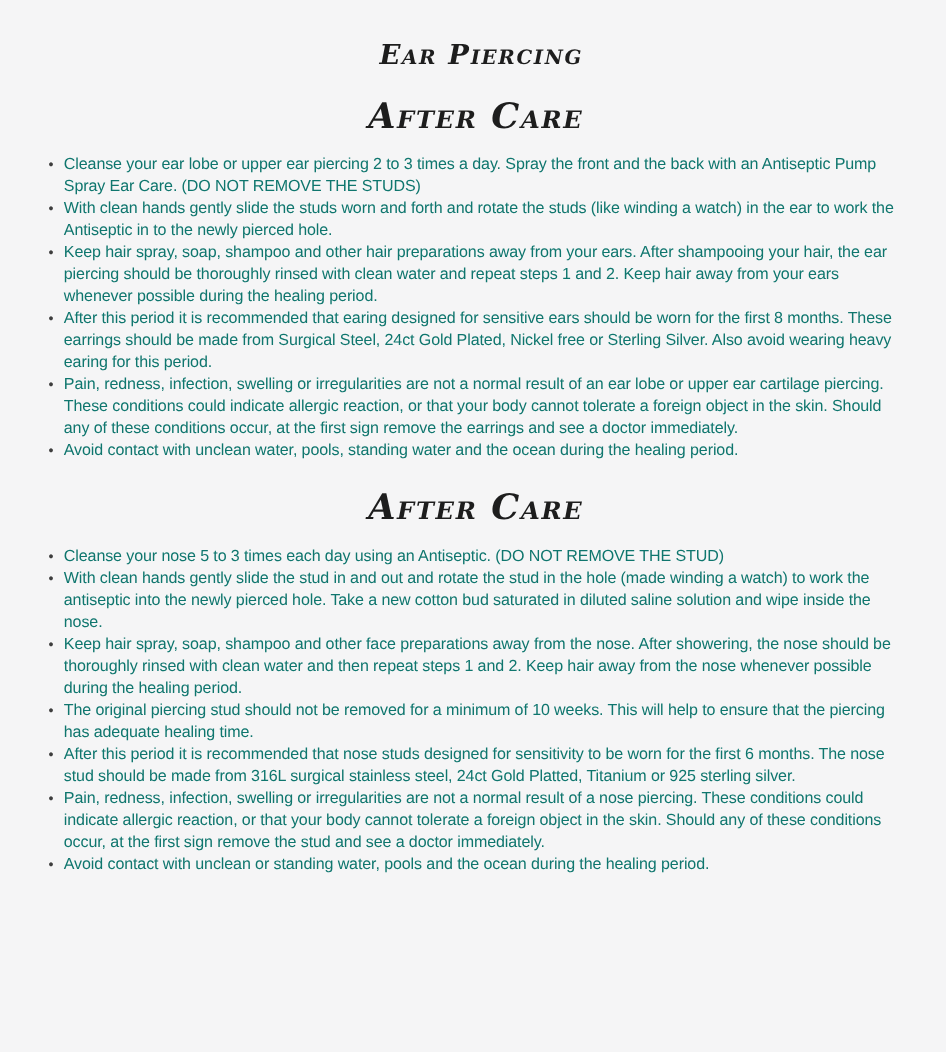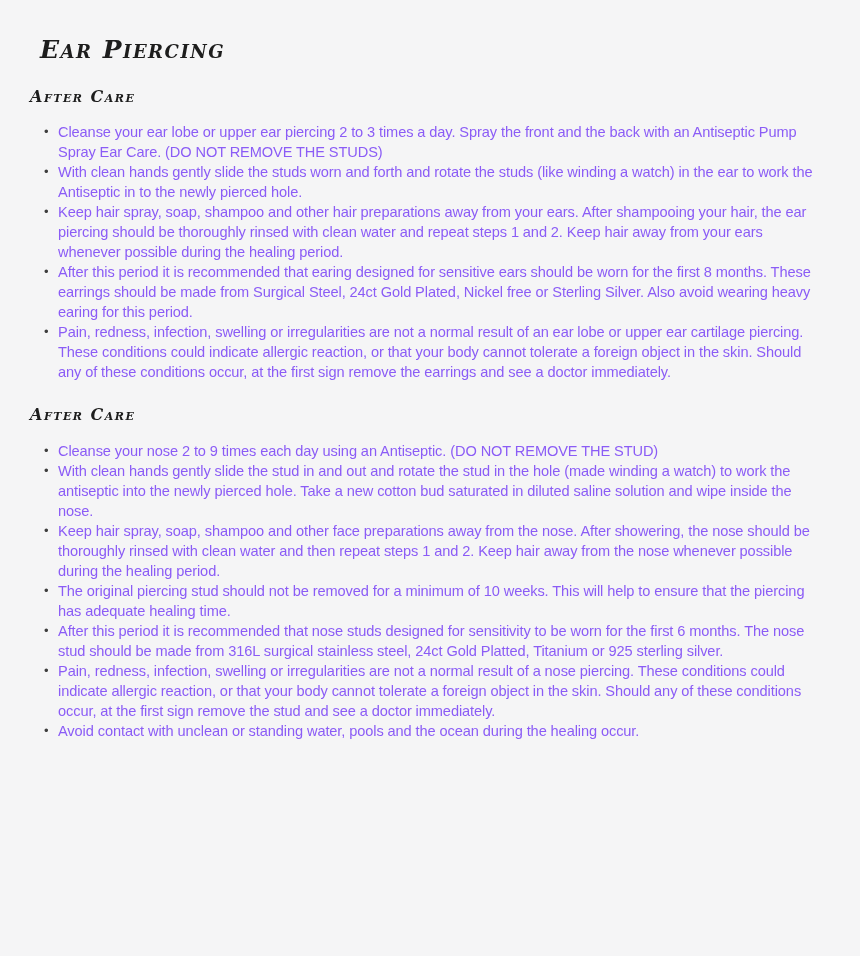--- a/index.html
+++ b/index.html
@@ -18,42 +18,43 @@
     padding: 0 25px 0 30px;
   }
   .script-title {
     font-family: "DejaVu Serif", serif;
     font-style: italic;
     font-variant: small-caps;
     font-weight: 600;
     color: #1d1d1d;
     letter-spacing: 1.5px;
     line-height: 1.1;
+    text-align: center;
   }
   h1.script-title {
     font-size: 25px;
     margin: 0 0 0 10px;
     padding-top: 36px;
   }
   h2.script-title {
-    font-size: 16px;
+    font-size: 32px;
     margin: 0;
     padding-top: 24px;
   }
   section[data-name="section-nose-piercing"] h1.script-title {
     padding-top: 41px;
   }
   ul.aftercare-list {
     list-style: none;
     margin: 0;
     padding: 17px 0 0 14px;
     font-size: 14.6px;
     line-height: 20px;
     letter-spacing: -0.1px;
-    color: #8b5cf6;
+    color: #0f766e;
   }
   ul.aftercare-list li {
     position: relative;
     padding-left: 14px;
     margin: 0;
     max-width: 780px;
   }
   ul.aftercare-list li::before {
     content: "\2022";
     position: absolute;
@@ -70,29 +71,30 @@
 
   <section data-name="section-ear-piercing">
     <h1 class="script-title" data-name="page-title">Ear Piercing</h1>
     <h2 class="script-title" data-name="section-subtitle">After Care</h2>
     <ul class="aftercare-list" data-name="ear-aftercare-list">
       <li data-name="list-item">Cleanse your ear lobe or upper ear piercing 2 to 3 times a day. Spray the front and the back with an Antiseptic Pump Spray Ear Care. (DO NOT REMOVE THE STUDS)</li>
       <li data-name="list-item">With clean hands gently slide the studs worn and forth and rotate the studs (like winding a watch) in the ear to work the Antiseptic in to the newly pierced hole.</li>
       <li data-name="list-item">Keep hair spray, soap, shampoo and other hair preparations away from your ears. After shampooing your hair, the ear piercing should be thoroughly rinsed with clean water and repeat steps 1 and 2. Keep hair away from your ears whenever possible during the healing period.</li>
       <li data-name="list-item">After this period it is recommended that earing designed for sensitive ears should be worn for the first 8 months. These earrings should be made from Surgical Steel, 24ct Gold Plated, Nickel free or Sterling Silver. Also avoid wearing heavy earing for this period.</li>
       <li data-name="list-item">Pain, redness, infection, swelling or irregularities are not a normal result of an ear lobe or upper ear cartilage piercing. These conditions could indicate allergic reaction, or that your body cannot tolerate a foreign object in the skin. Should any of these conditions occur, at the first sign remove the earrings and see a doctor immediately.</li>
+      <li data-name="list-item">Avoid contact with unclean water, pools, standing water and the ocean during the healing period.</li>
     </ul>
   </section>
 
   <section data-name="section-nose-piercing">
     <h2 class="script-title" data-name="section-subtitle">After Care</h2>
     <ul class="aftercare-list" data-name="nose-aftercare-list">
-      <li data-name="list-item">Cleanse your nose 2 to 9 times each day using an Antiseptic. (DO NOT REMOVE THE STUD)</li>
+      <li data-name="list-item">Cleanse your nose 5 to 3 times each day using an Antiseptic. (DO NOT REMOVE THE STUD)</li>
       <li data-name="list-item">With clean hands gently slide the stud in and out and rotate the stud in the hole (made winding a watch) to work the antiseptic into the newly pierced hole. Take a new cotton bud saturated in diluted saline solution and wipe inside the nose.</li>
       <li data-name="list-item">Keep hair spray, soap, shampoo and other face preparations away from the nose. After showering, the nose should be thoroughly rinsed with clean water and then repeat steps 1 and 2. Keep hair away from the nose whenever possible during the healing period.</li>
       <li data-name="list-item">The original piercing stud should not be removed for a minimum of 10 weeks. This will help to ensure that the piercing has adequate healing time.</li>
       <li data-name="list-item">After this period it is recommended that nose studs designed for sensitivity to be worn for the first 6 months. The nose stud should be made from 316L surgical stainless steel, 24ct Gold Platted, Titanium or 925 sterling silver.</li>
       <li data-name="list-item">Pain, redness, infection, swelling or irregularities are not a normal result of a nose piercing. These conditions could indicate allergic reaction, or that your body cannot tolerate a foreign object in the skin. Should any of these conditions occur, at the first sign remove the stud and see a doctor immediately.</li>
-      <li data-name="list-item">Avoid contact with unclean or standing water, pools and the ocean during the healing occur.</li>
+      <li data-name="list-item">Avoid contact with unclean or standing water, pools and the ocean during the healing period.</li>
     </ul>
   </section>
 
 </div>
 
 </body></html>

